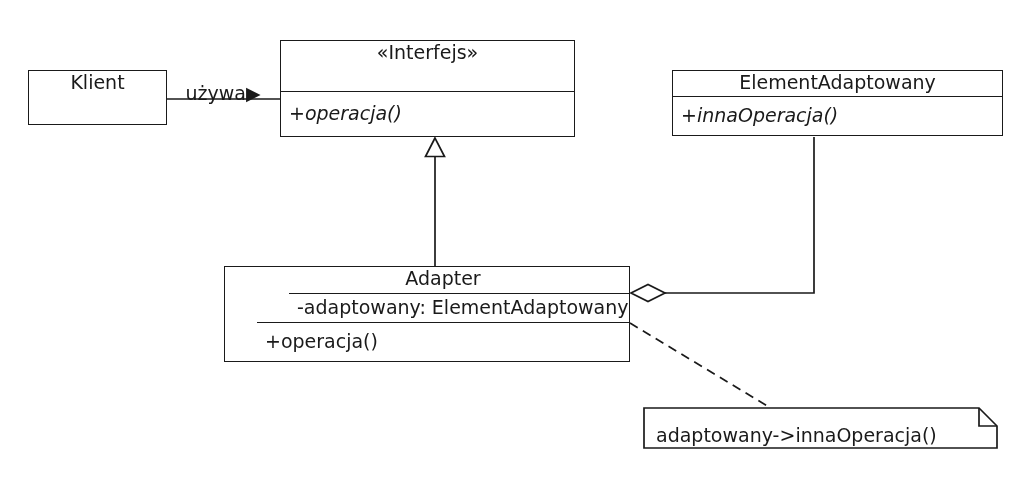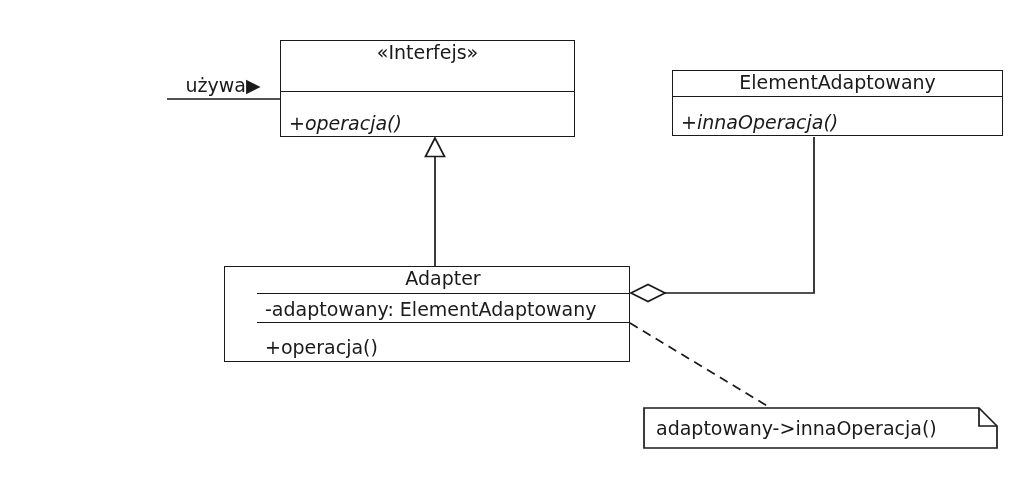--- a/index.html
+++ b/index.html
@@ -37,41 +37,42 @@
     box-sizing: border-box;
     display: flex;
     flex-direction: column;
     align-items: center;
     text-align: center;
   }
   .uml-class .compartment {
     box-sizing: border-box;
     border-top: 1.6px solid #1a1a1a;
     display: flex;
-    align-items: flex-end;
+    align-items: center;
     padding-left: 8px;
     white-space: nowrap;
   }
   .italic {
     font-style: italic;
   }
   .edge-label {
     position: absolute;
     z-index: 2;
     font-size: 19px;
     text-align: center;
     white-space: nowrap;
   }
   .note-text {
     position: absolute;
     z-index: 2;
     font-size: 19px;
     display: flex;
     align-items: center;
     white-space: nowrap;
+    margin-top: 7px;
   }
 </style>
 </head>
 <body>
 
 <div id="canvas">
 
   <svg id="connectors" viewBox="0 0 1024 477" xmlns="http://www.w3.org/2000/svg">
 
     <line x1="167" y1="99" x2="281" y2="99" stroke="#1a1a1a" stroke-width="1.7"></line>
@@ -81,20 +82,25 @@
 
     <polyline points="814,137 814,293 665,293" fill="none" stroke="#1a1a1a" stroke-width="1.7"></polyline>
     <polygon points="631,293 648,284.5 665,293 648,301.5" fill="#ffffff" stroke="#1a1a1a" stroke-width="1.7"></polygon>
 
     <line x1="630" y1="323" x2="769" y2="407" stroke="#1a1a1a" stroke-width="1.7" stroke-dasharray="9 6"></line>
 
     <polygon points="644,408 979,408 997,426 997,448 644,448" fill="#ffffff" stroke="#1a1a1a" stroke-width="1.7"></polygon>
     <polyline points="979,408 979,426 997,426" fill="none" stroke="#1a1a1a" stroke-width="1.7"></polyline>
   </svg>
 
+  <div class="uml-class" style="left:28px; top:70px; width:139px; height:55px;">
+    <div class="name-compartment" style="height:100%;">
+      <span>Klient</span>
+    </div>
+  </div>
 
   <div class="uml-class" style="left:280px; top:40px; width:295px; height:97px;">
     <div class="name-compartment" style="height:50px;">
       <span>«Interfejs»</span>
     </div>
     <div class="compartment" style="height:45px;">
       <span class="italic">+operacja()</span>
     </div>
   </div>
 
@@ -104,25 +110,25 @@
     </div>
     <div class="compartment" style="height:39px;font-style:italic;">
       <span>+innaOperacja()</span>
     </div>
   </div>
 
   <div class="uml-class" style="left:224px; top:266px; width:406px; height:96px;padding-left:32px;">
     <div class="name-compartment" style="height:26px;">
       <span>Adapter</span>
     </div>
-    <div class="compartment" style="height:29px;">
+    <div class="compartment" style="height:29px;margin-left:32px;">
       <span>-adaptowany: ElementAdaptowany</span>
     </div>
     <div class="compartment" style="height:38px;">
       <span>+operacja()</span>
     </div>
   </div>
 
-  <div class="edge-label" style="left:170px; top:74px; width:106px;">używa▶</div>
+  <div class="edge-label" style="left:170px; top:82px; width:106px;">używa▶</div>
 
   <div class="note-text" style="left:656px; top:408px; width:320px; height:40px;">adaptowany-&gt;innaOperacja()</div>
 
 </div>
 
 </body></html>

